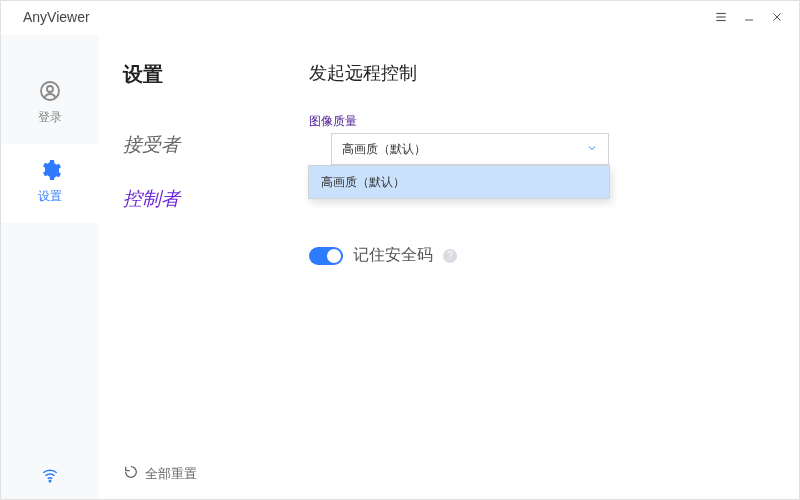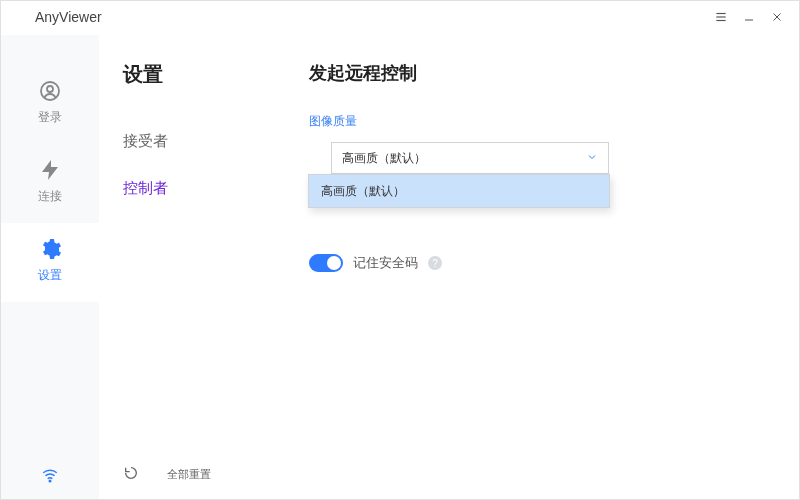--- a/index.html
+++ b/index.html
@@ -13,21 +13,20 @@
     overflow: hidden;
     border: 1px solid #e0e0e0;
   }
   .titlebar {
     height: 34px;
     display: flex;
     align-items: center;
     justify-content: flex-end;
     padding: 0 8px;
     position: relative;
-    margin-left: 12px;
   }
   .app-title {
     position: absolute;
     left: 22px;
     top: 8px;
     font-size: 14px;
     color: #444;
   }
   .tb-btn {
     width: 28px;
@@ -83,52 +82,53 @@
     padding: 26px 0 0 24px;
     position: relative;
   }
   .subnav-title {
     font-size: 20px;
     font-weight: 700;
     color: #222;
     margin-bottom: 30px;
   }
   .subnav-item {
-    font-size: 15px;
+    font-size: 19px;
     color: #666;
     padding: 14px 0;
     cursor: pointer;
+    font-style: italic;
   }
   .subnav-item.active { color: #6d28d9; }
   .subnav-reset {
     position: absolute;
     bottom: 18px;
     left: 24px;
     display: flex;
     align-items: center;
-    gap: 28px;
+    gap: 6px;
     color: #666;
-    font-size: 11px;
+    font-size: 13px;
     cursor: pointer;
   }
   .subnav-reset svg { width: 16px; height: 16px; }
   .content {
     flex: 1;
     padding: 26px 60px 0 20px;
   }
   .content-title {
     font-size: 18px;
-    font-weight: 700;
+    font-weight: 400;
     color: #222;
     margin-bottom: 28px;
   }
   .field-label {
     font-size: 12px;
-    color: #3b82f6;
-    margin-bottom: 12px;
+    color: #4c1d95;
+    margin-bottom: 3px;
   }
   .select-wrap { position: relative; width: 300px; padding-left: 22px; }
   .select-box {
     height: 32px;
     border: 1px solid #d0d4da;
     display: flex;
     align-items: center;
     justify-content: space-between;
     padding: 0 10px;
     font-size: 12px;
@@ -175,21 +175,21 @@
   .toggle::after {
     content: "";
     position: absolute;
     width: 14px;
     height: 14px;
     border-radius: 50%;
     background: #fff;
     top: 2px;
     right: 2px;
   }
-  .toggle-label { font-size: 13px; color: #555; }
+  .toggle-label { font-size: 16px; color: #555; }
   .help-icon {
     width: 14px; height: 14px;
     border-radius: 50%;
     background: #d8dbe0;
     color: #fff;
     font-size: 10px;
     display: flex;
     align-items: center;
     justify-content: center;
   }
@@ -230,28 +230,20 @@
   <div class="navrail">
     <div class="nav-item">
       <span class="nav-icon">
         <svg viewBox="0 0 24 24" fill="none" stroke="currentColor" stroke-width="1.8">
             <circle cx="12" cy="12" r="9"></circle>
             <circle cx="12" cy="10" r="3"></circle>
             <path d="M6.5 19c1-3 4-4 5.5-4s4.5 1 5.5 4"></path>
           </svg>
       </span>
       <span class="nav-label">登录</span>
-    </div>
-    <div class="nav-item">
-      <span class="nav-icon">
-        <svg viewBox="0 0 24 24" fill="currentColor">
-            <path d="M13 2 L4 14 L11 14 L10 22 L20 9 L13 9 Z"></path>
-          </svg>
-      </span>
-      <span class="nav-label">连接</span>
     </div>
     <div class="nav-item active">
       <span class="nav-icon">
         <svg viewBox="0 0 24 24" fill="currentColor">
             <path d="M12 8a4 4 0 100 8 4 4 0 000-8zm9 4a7 7 0 00-.1-1.2l2.1-1.6-2-3.4-2.5 1a7 7 0 00-2-1.2L16 2h-4l-.5 2.6a7 7 0 00-2 1.2l-2.5-1-2 3.4 2.1 1.6A7 7 0 007 12c0 .4 0 .8.1 1.2L5 14.8l2 3.4 2.5-1a7 7 0 002 1.2L12 22h4l.5-2.6a7 7 0 002-1.2l2.5 1 2-3.4-2.1-1.6c.1-.4.1-.8.1-1.2z"></path>
           </svg>
       </span>
       <span class="nav-label">设置</span>
     </div>
     <div class="nav-wifi">

